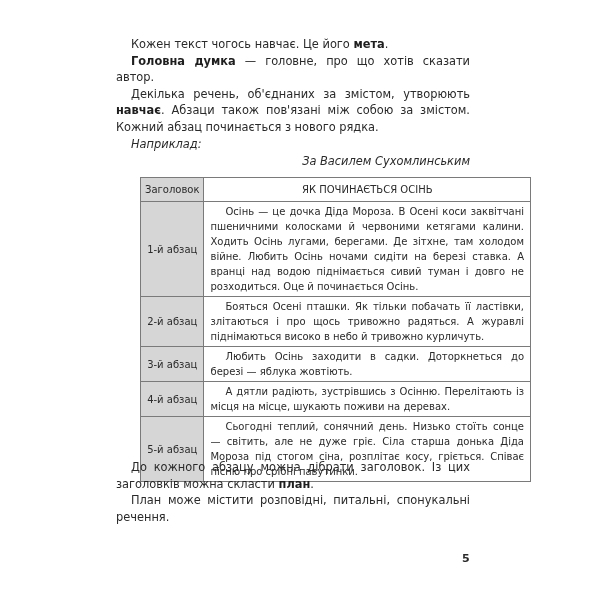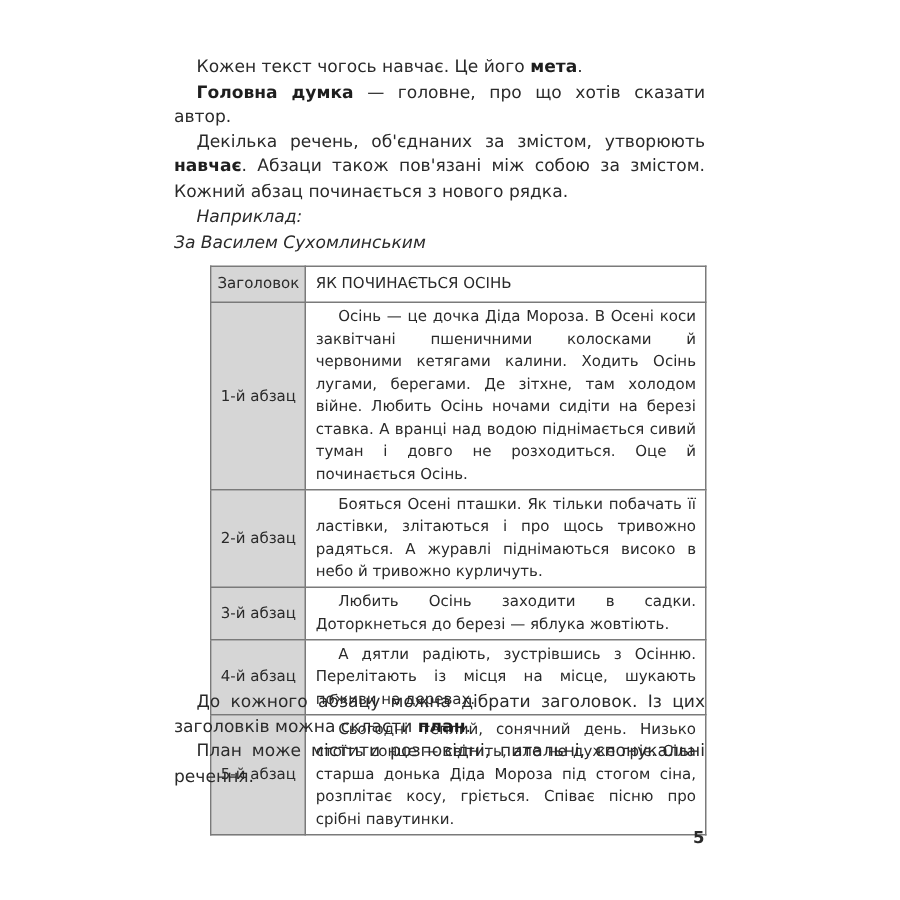--- a/index.html
+++ b/index.html
@@ -3,28 +3,28 @@
 <meta charset="utf-8">
 <style>
   html, body { margin: 0; padding: 0; background: #ffffff; }
   body { width: 600px; height: 600px; position: relative; overflow: hidden;
          font-family: "DejaVu Sans", sans-serif; color: #2a2a2a; }
   .page { position: absolute; left: 116px; top: 36px; width: 354px; }
   p { margin: 0; font-size: 11.4px; line-height: 16.6px; text-align: justify; }
   .indent { text-indent: 15px; }
   b { font-weight: bold; color: #1e1e1e; }
   .italic { font-style: italic; }
-  .attrib { font-style: italic; margin-top: 1px; }
-  table { position: absolute; left: 140px; top: 177px; width: 331px;
+  .attrib { text-align: right; font-style: italic; margin-top: 1px; }
+  table { position: absolute; left: 140px; top: 177px; width: 391px;
           border-collapse: collapse; }
   td { border: 1px solid #7a7a7a; font-size: 10px; line-height: 15px;
        vertical-align: middle; padding: 2px 6px; }
   td.label { width: 50px; background: #d6d6d6; text-align: center; padding: 2px 4px; white-space: nowrap; }
   td.body { text-align: justify; text-indent: 15px; margin-left: 44px; }
-  td.head { text-align: left; padding: 4px 6px; margin-top: 24px; }
+  td.head { text-align: center; padding: 4px 6px; margin-top: 24px; }
   .after { position: absolute; left: 116px; top: 459px; width: 354px; }
   .pagenum { position: absolute; left: 462px; top: 552px; font-size: 11px; font-weight: bold; }
 </style>
 </head>
 <body>
 
 <div class="page">
   <p class="indent"><span>Кожен текст чогось навчає. Це його </span><b>мета</b><span>.</span></p>
   <p class="indent"><b>Головна думка</b><span> — головне, про що хотів сказати автор.</span></p>
   <p class="indent"><span>Декілька речень, об'єднаних за змістом, утворюють </span><b>навчає</b><span>. Абзаци також пов'язані між собою за змістом. Кожний абзац починається з нового рядка.</span></p>

